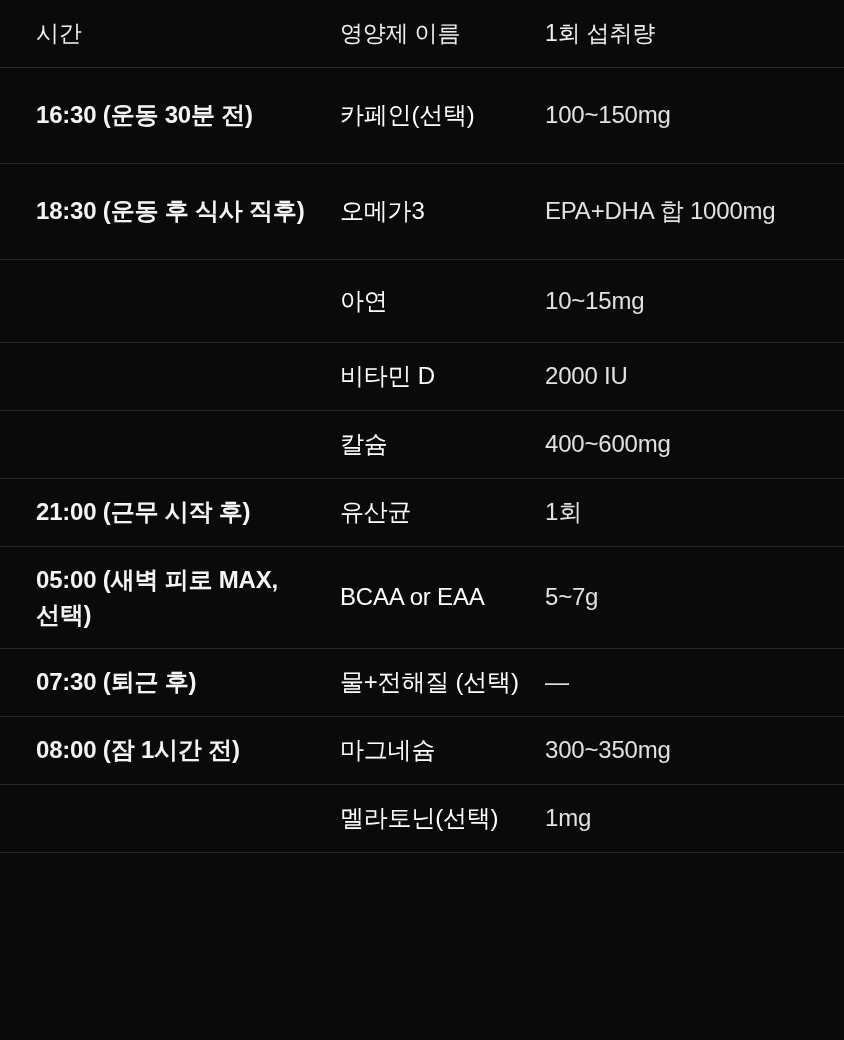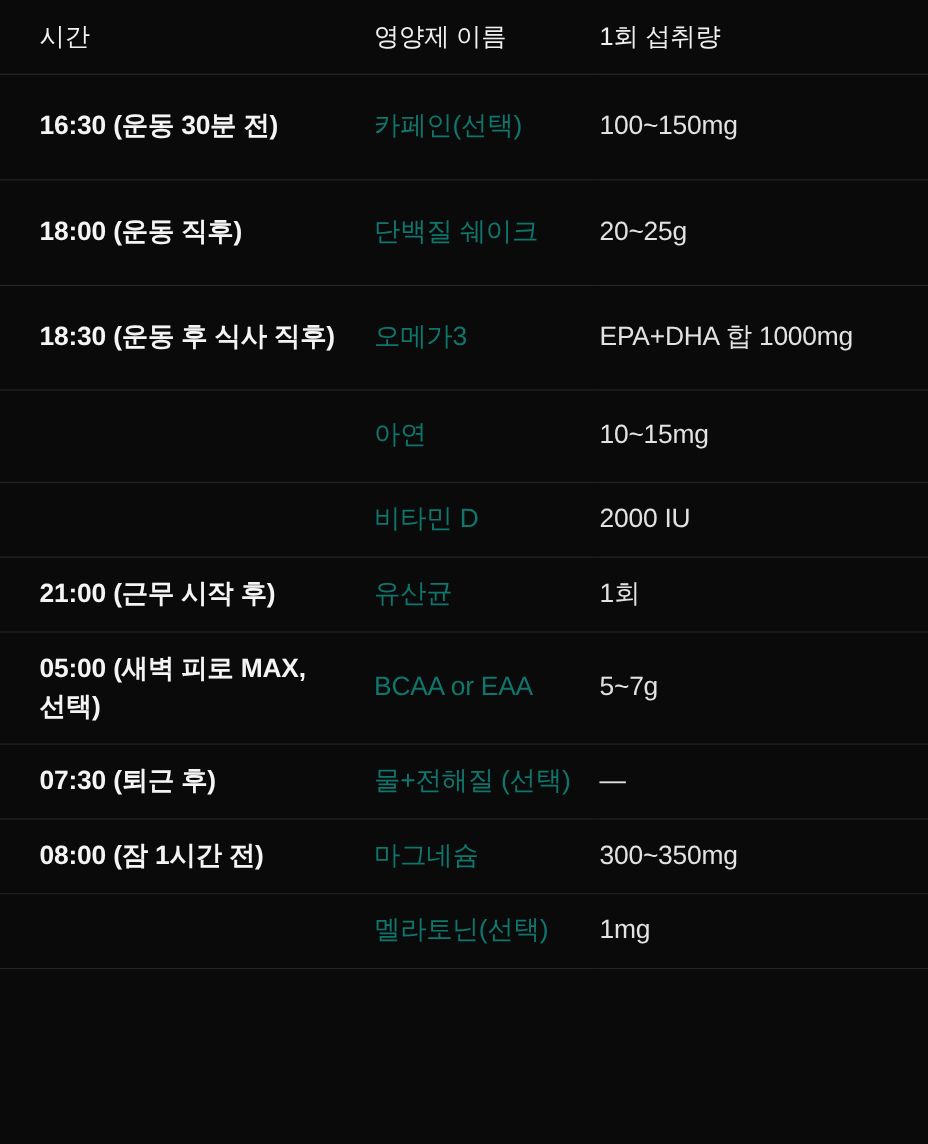--- a/index.html
+++ b/index.html
@@ -53,21 +53,21 @@
     padding: 16px 10px 16px 0;
     line-height: 1.45;
     letter-spacing: -0.2px;
     word-break: keep-all;
   }
   tbody td.col-time {
     padding-left: 36px;
     font-weight: 700;
     color: #f4f4f4;
   }
-  tbody td.col-name { font-weight: 400; color: #0f766e; }
+  tbody td.col-name { font-weight: 400; color: #ffffff; }
   tbody td.col-dose { font-weight: 400; color: #e2e2e2; margin-left: 18px; }
 
   tbody tr.tall td { padding-top: 30px; padding-bottom: 30px; }
   tbody tr.xtall td { padding-top: 42px; padding-bottom: 42px; }
   tbody tr.mid td { padding-top: 24px; padding-bottom: 24px; }
 </style>
 </head>
 <body>
 
 <div class="sheet">
@@ -84,38 +84,38 @@
         <th class="col-dose">1회 섭취량</th>
       </tr>
     </thead>
     <tbody id="table-body">
         <tr class="tall">
           <td class="col-time">16:30 (운동 30분 전)</td>
           <td class="col-name">카페인(선택)</td>
           <td class="col-dose">100~150mg</td>
         </tr>
         <tr class="tall">
-          <td class="col-time">18:00 (운동 직후)</td>
-          <td class="col-name">단백질 쉐이크</td>
-          <td class="col-dose">20~25g</td>
-        </tr>
-        <tr class="tall">
           <td class="col-time">18:30 (운동 후 식사 직후)</td>
           <td class="col-name">오메가3</td>
           <td class="col-dose">EPA+DHA 합 1000mg</td>
         </tr>
         <tr class="mid">
           <td class="col-time"></td>
           <td class="col-name">아연</td>
           <td class="col-dose">10~15mg</td>
         </tr>
         <tr>
           <td class="col-time"></td>
           <td class="col-name">비타민 D</td>
           <td class="col-dose">2000 IU</td>
+        </tr>
+        <tr>
+          <td class="col-time"></td>
+          <td class="col-name">칼슘</td>
+          <td class="col-dose">400~600mg</td>
         </tr>
         <tr>
           <td class="col-time">21:00 (근무 시작 후)</td>
           <td class="col-name">유산균</td>
           <td class="col-dose">1회</td>
         </tr>
         <tr>
           <td class="col-time">05:00 (새벽 피로 MAX, 선택)</td>
           <td class="col-name">BCAA or EAA</td>
           <td class="col-dose">5~7g</td>

